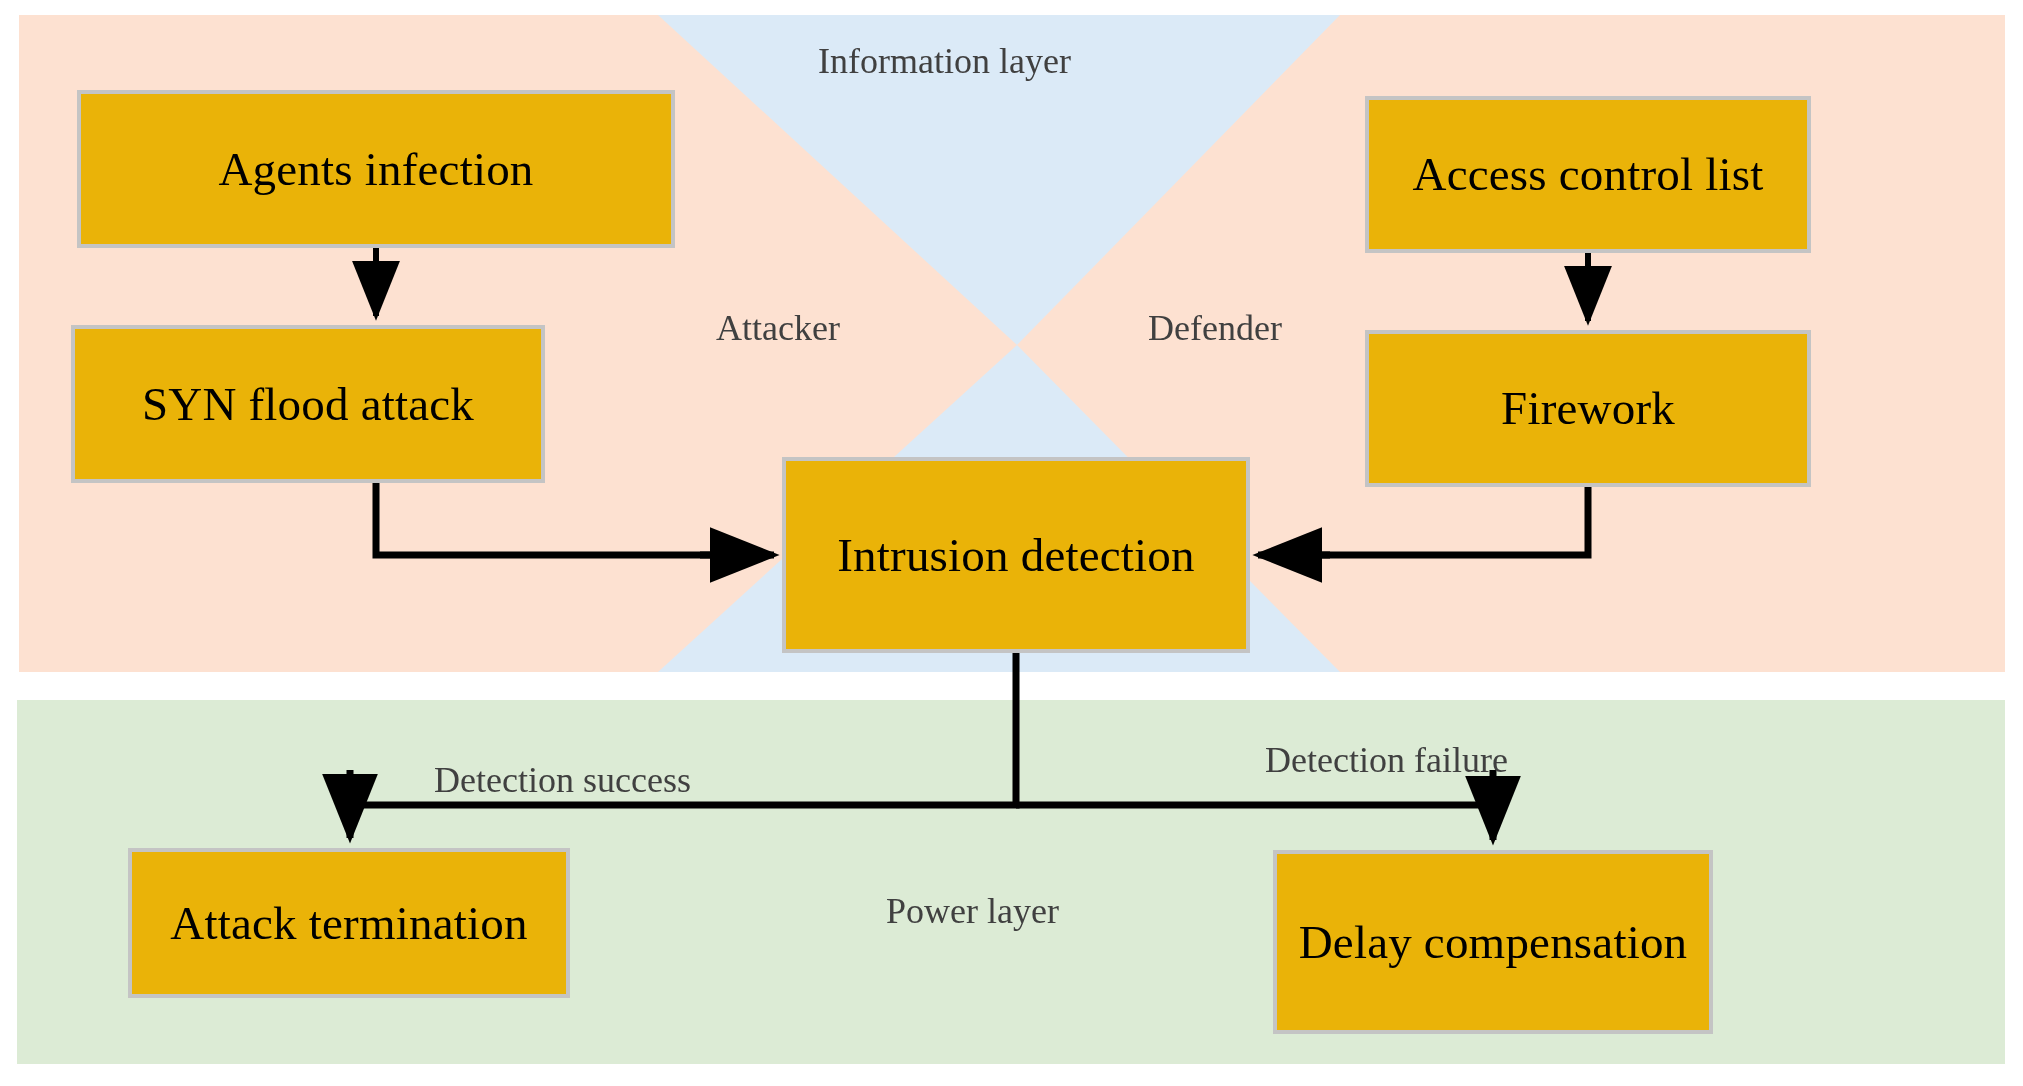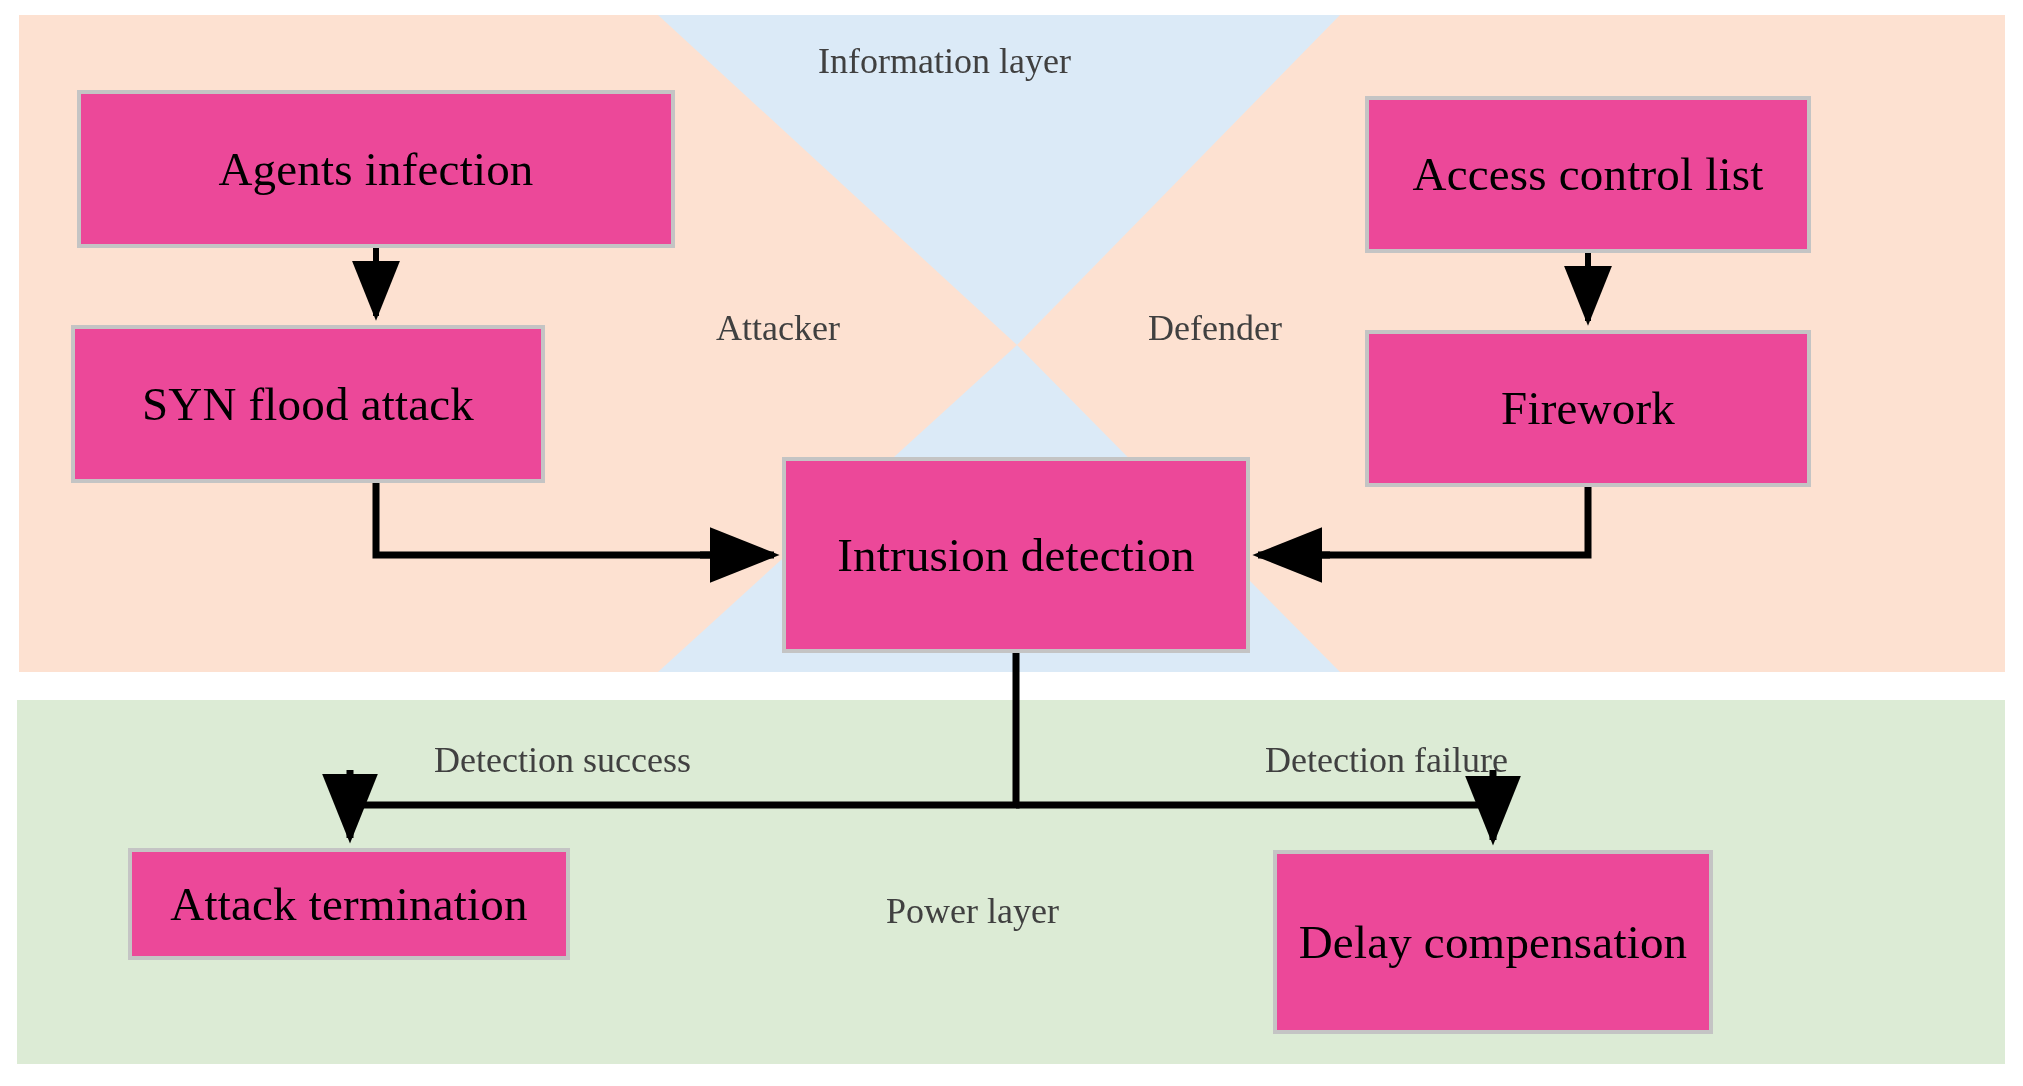--- a/index.html
+++ b/index.html
@@ -34,51 +34,51 @@
     background: #dcebd5;
   }
   #bowtie-svg {
     position: absolute;
     left: 19px; top: 15px;
     width: 1986px; height: 657px;
     pointer-events: none;
   }
   .node-box {
     position: absolute;
-    background: #ec4899;
+    background: #eab308;
     border: 4px solid #c4c4c4;
     box-sizing: border-box;
     display: flex;
     align-items: center;
     justify-content: center;
     text-align: center;
     color: #000000;
     font-size: 47px;
     line-height: 1.12;
     letter-spacing: 0.2px;
   }
   #box-agents-infection   { left: 77px;   top: 90px;  width: 598px; height: 158px; }
   #box-syn-flood-attack   { left: 71px;   top: 325px; width: 474px; height: 158px; }
   #box-access-control-list{ left: 1365px; top: 96px;  width: 446px; height: 157px; }
   #box-firework-establish { left: 1365px; top: 330px; width: 446px; height: 157px; }
   #box-intrusion-detection{ left: 782px;  top: 457px; width: 468px; height: 196px; }
-  #box-attack-termination { left: 128px;  top: 848px; width: 442px; height: 112px; font-family: Liberation Serif, serif; }
+  #box-attack-termination { left: 128px;  top: 848px; width: 442px; height: 150px; font-family: Liberation Serif, serif; }
   #box-delay-compensation { left: 1273px; top: 850px; width: 440px; height: 184px; }
 
   .red-label {
     position: absolute;
     color: #404040;
     font-size: 36px;
     white-space: nowrap;
     line-height: 1;
   }
   #label-information-layer { left: 818px;  top: 43px;  }
   #label-attacker          { left: 716px;  top: 310px; }
   #label-defender          { left: 1112px; top: 310px; margin-left: 36px; }
-  #label-detection-success { left: 434px;  top: 742px; text-align: right; }
+  #label-detection-success { left: 434px;  top: 762px; text-align: right; }
   #label-detection-failure { left: 1218px; top: 742px; margin-left: 47px; }
   #label-power-layer       { left: 886px;  top: 893px; }
 
   #connectors {
     position: absolute;
     left: 0; top: 0;
     width: 2023px; height: 1086px;
     pointer-events: none;
   }
 </style>

